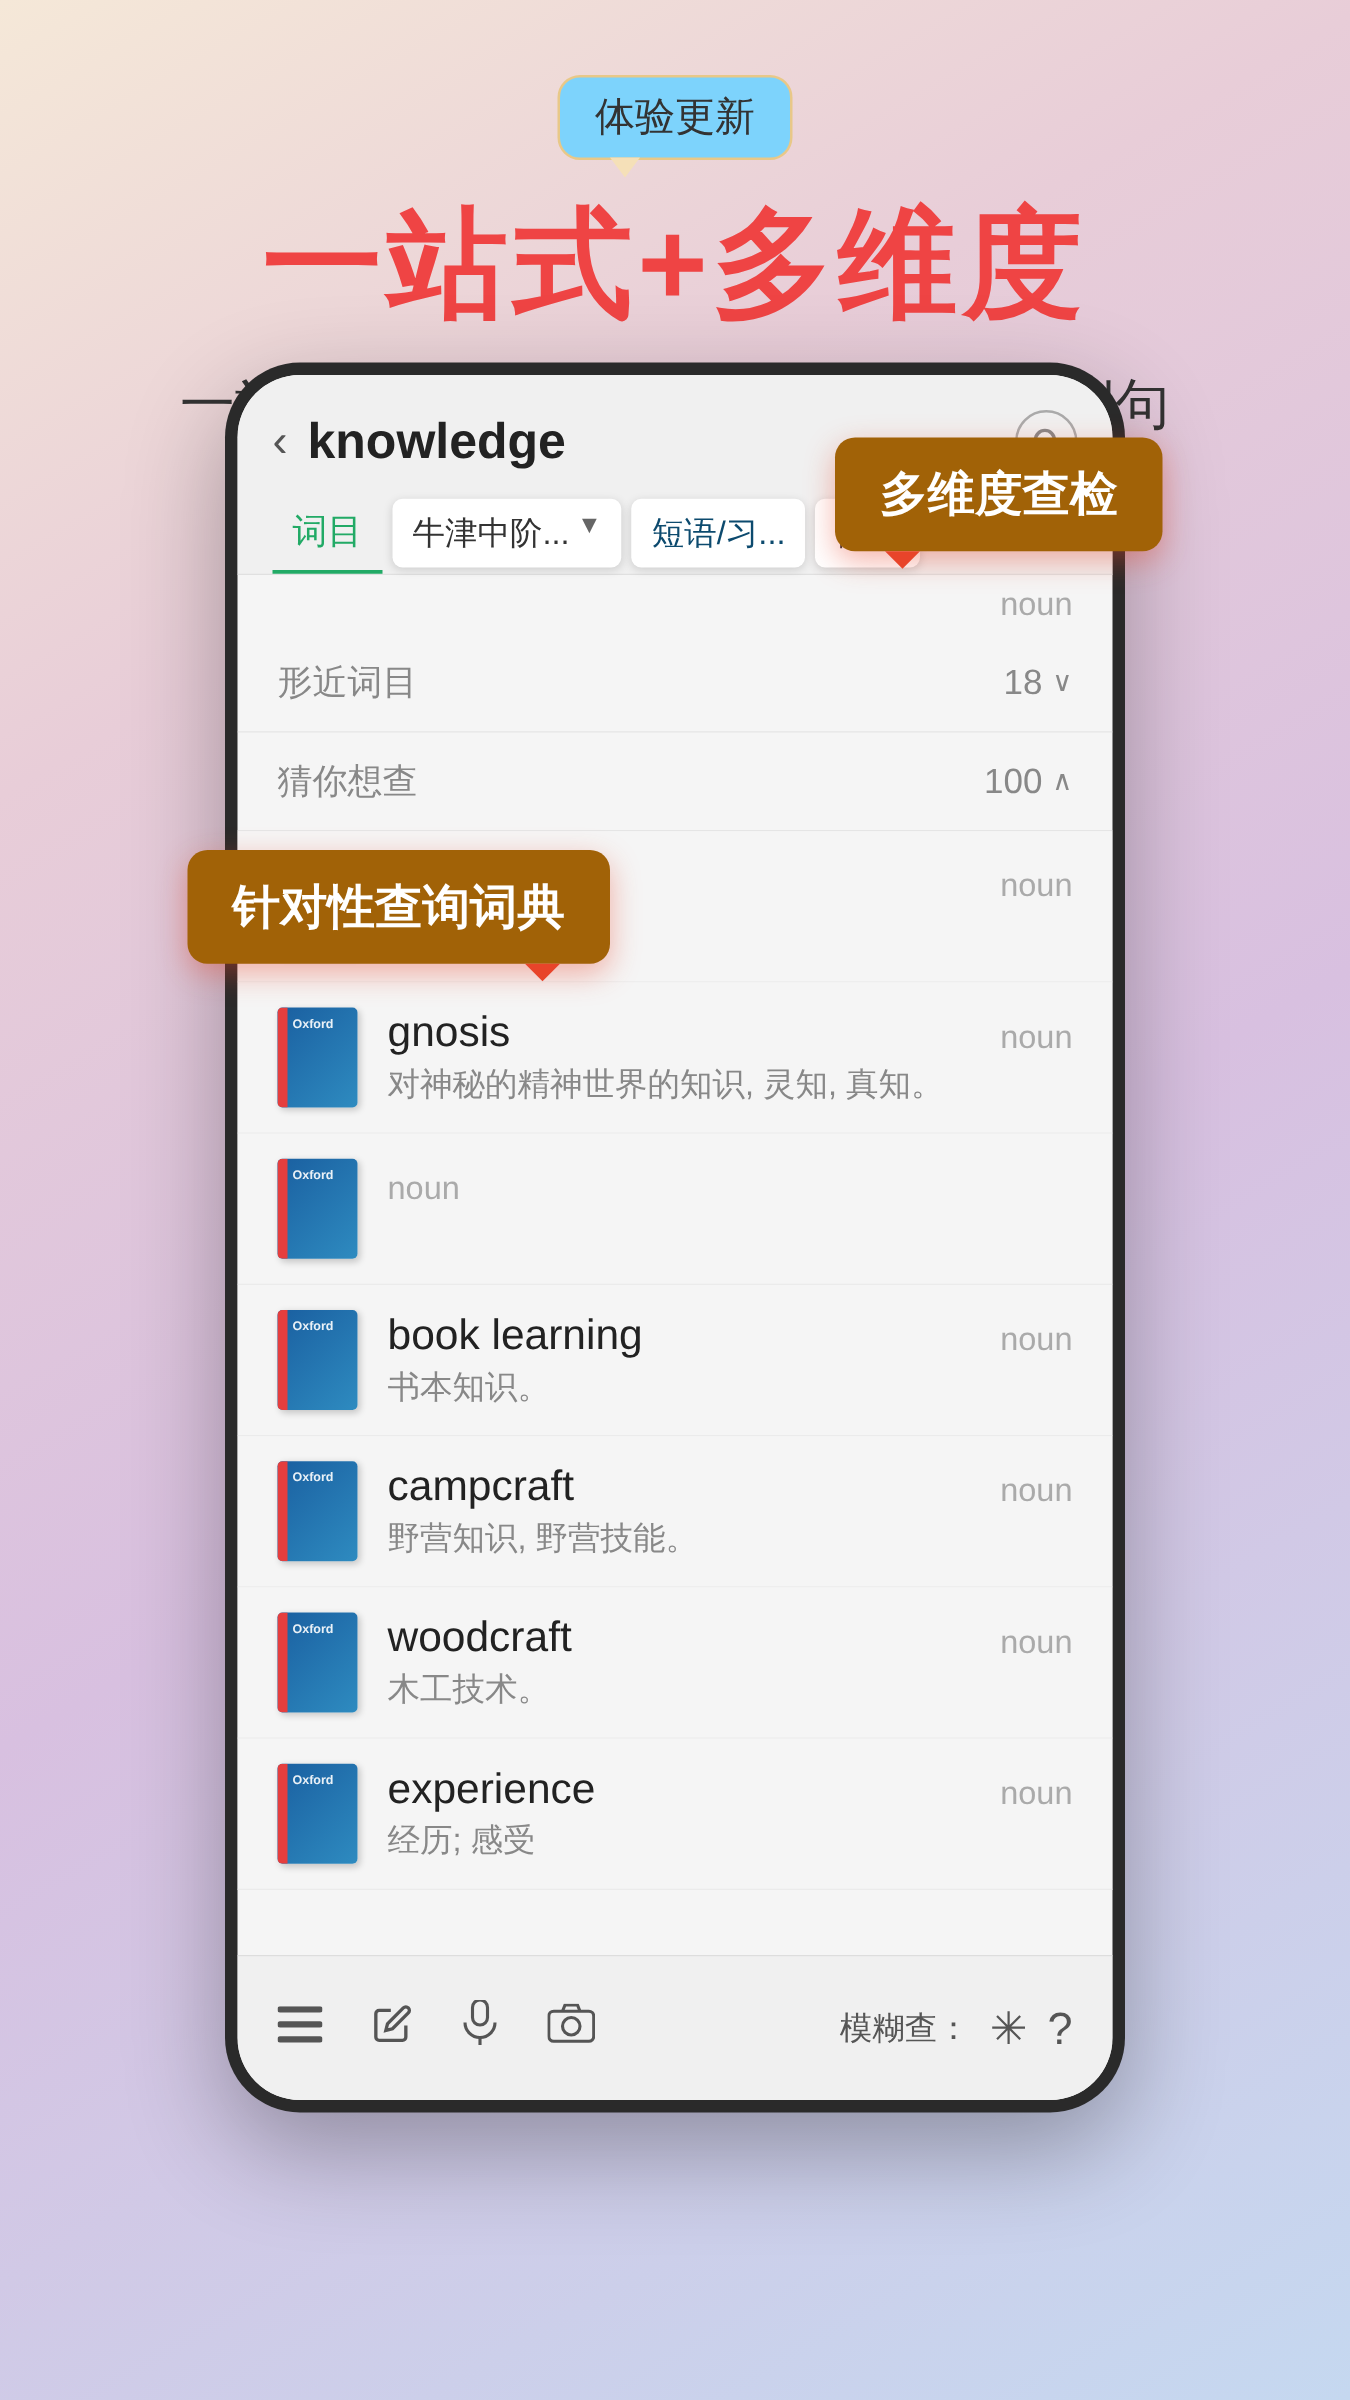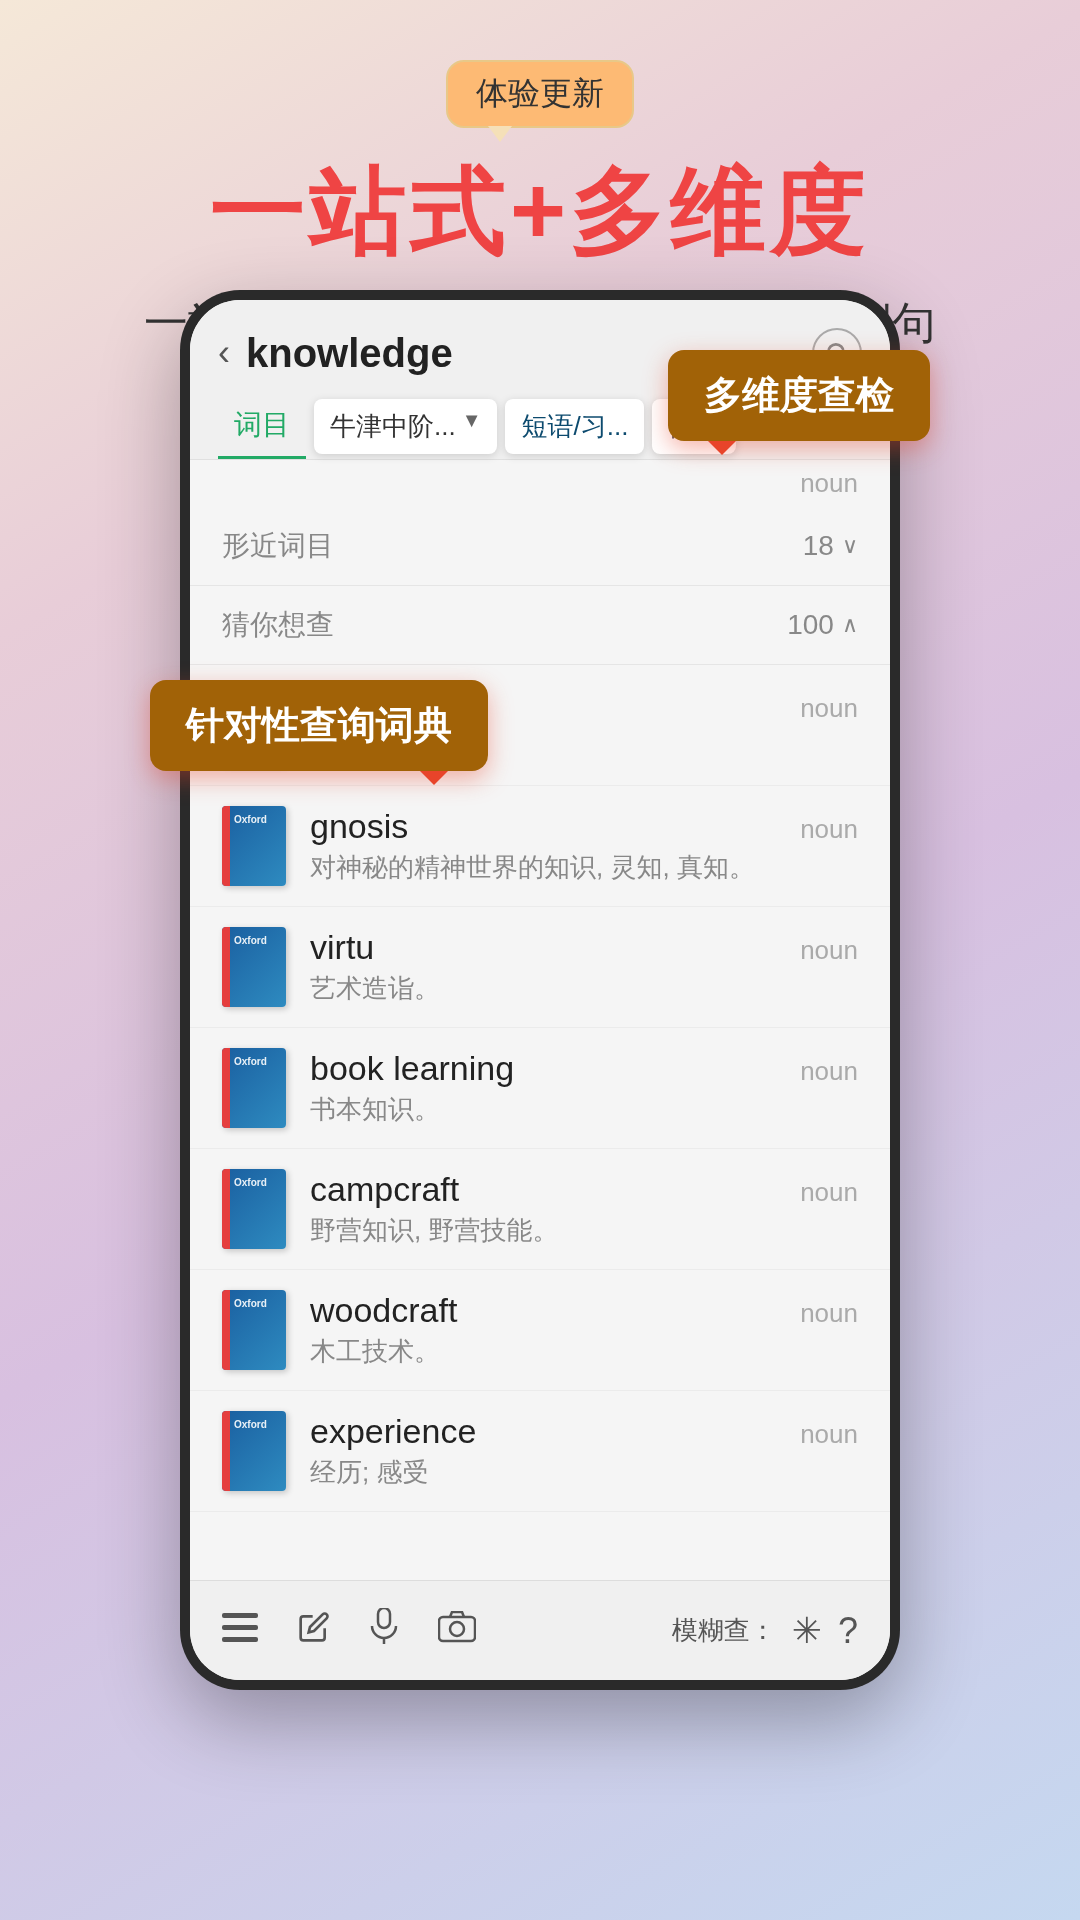--- a/index.html
+++ b/index.html
@@ -14,21 +14,21 @@
 
     
     .top-section {
       text-align: center;
       padding-top: 60px;
       position: relative;
     }
 
     .update-badge {
       display: inline-block;
-      background: #fdba74;
+      background: #7dd3fc;
       border: 2px solid #e8c888;
       border-radius: 18px;
       padding: 10px 28px;
       font-size: 32px;
       color: #333;
       margin-bottom: 20px;
       position: relative;
     }
     .update-badge::after {
       content: '';
@@ -249,21 +249,21 @@
       margin-top: 8px;
     }
 
     
     .bottom-toolbar {
       position: absolute;
       bottom: 0;
       left: 0; right: 0;
       background: #f0f0f0;
       border-top: 1px solid #ddd;
-      height: 100px;
+      height: 116px;
       display: flex;
       align-items: center;
       padding: 0 32px;
     }
 
     .toolbar-left {
       display: flex;
       gap: 40px;
       align-items: center;
     }
@@ -409,24 +409,20 @@
           <div class="book-icon"></div>
           <div class="word-info">
             <div class="word-name">gnosis</div>
             <div class="word-translation">对神秘的精神世界的知识, 灵知, 真知。</div>
           </div>
           <div class="word-type">noun</div>
         </div>
 
         <div class="word-item">
           <div class="book-icon"></div>
-          <div class="word-info">
-            <div class="word-name">virtu</div>
-            <div class="word-translation">艺术造诣。</div>
-          </div>
           <div class="word-type">noun</div>
         </div>
 
         <div class="word-item">
           <div class="book-icon"></div>
           <div class="word-info">
             <div class="word-name">book learning</div>
             <div class="word-translation">书本知识。</div>
           </div>
           <div class="word-type">noun</div>

